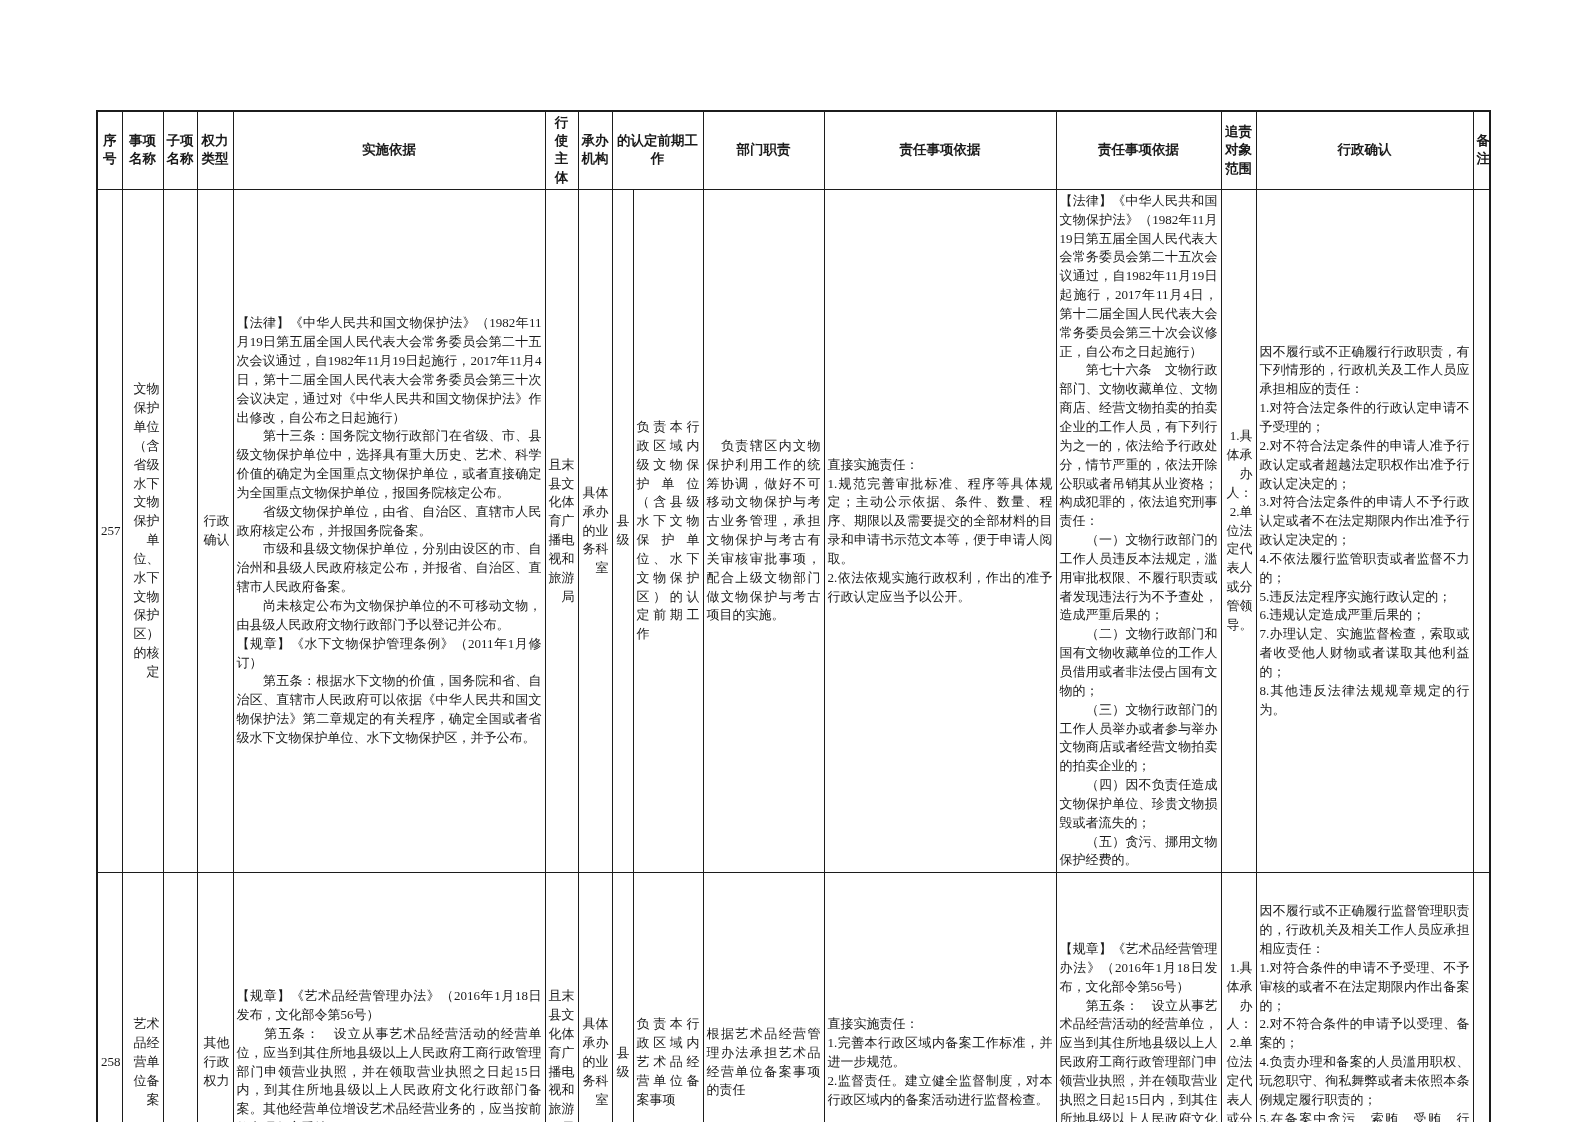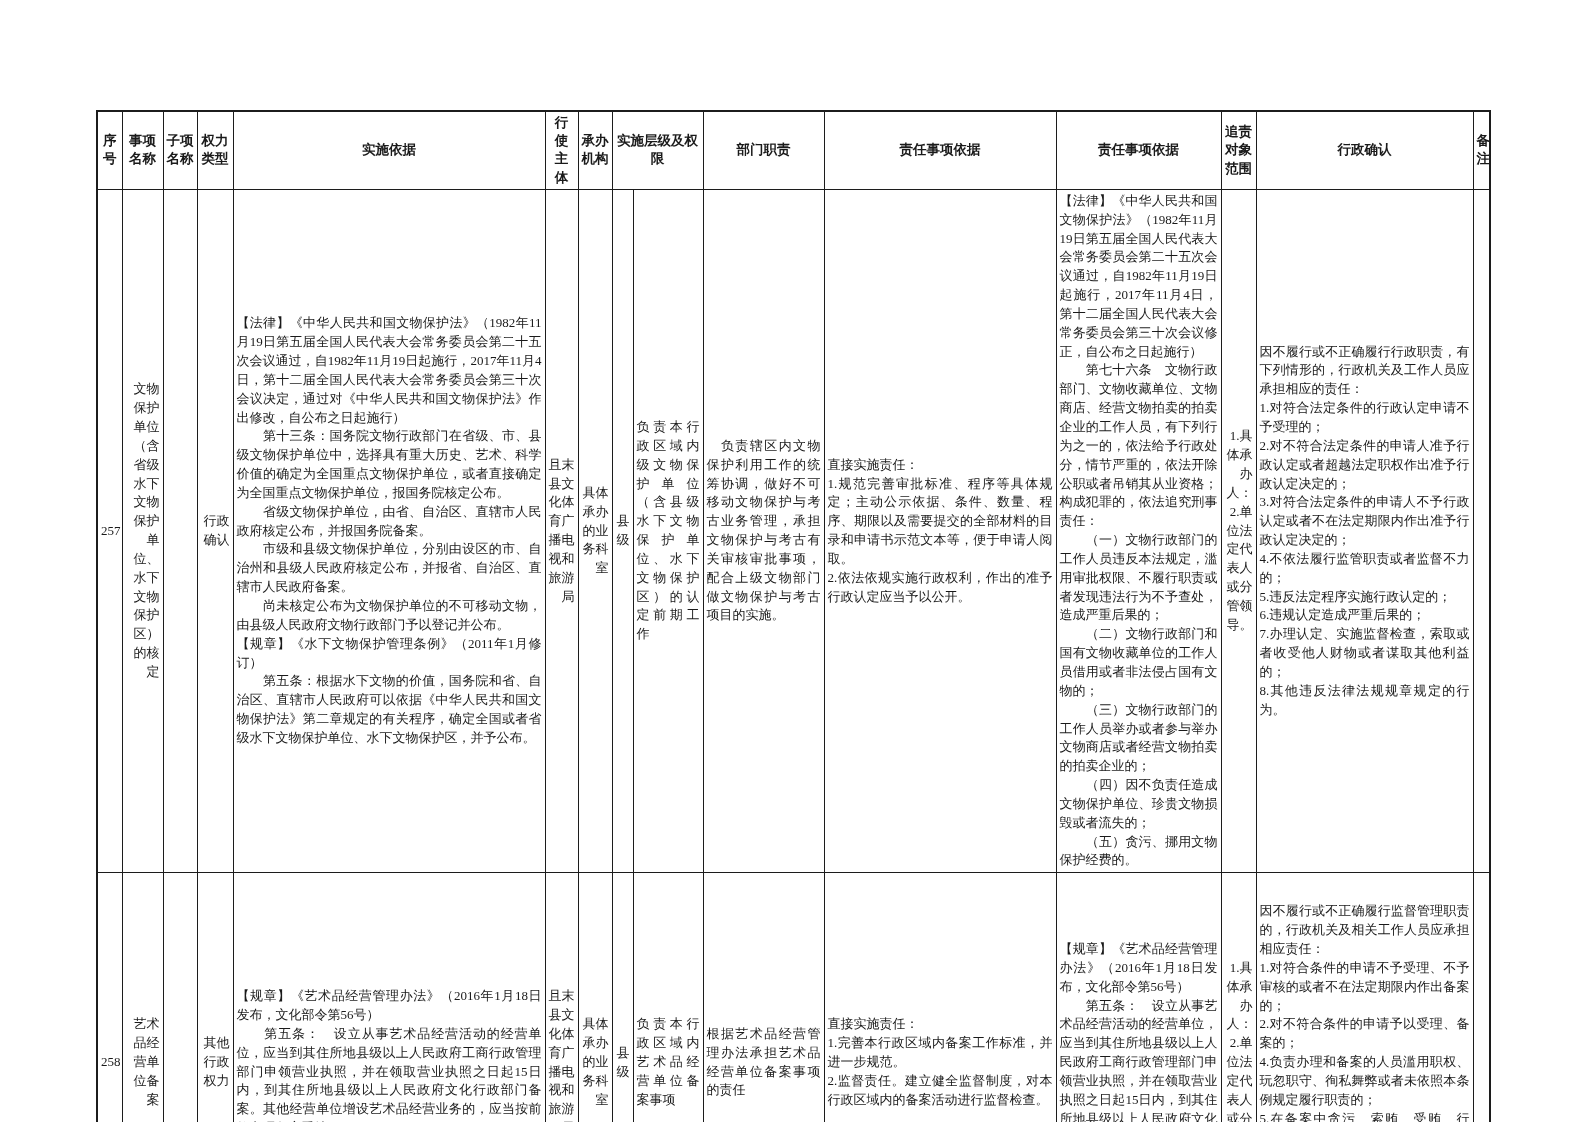--- a/index.html
+++ b/index.html
@@ -76,21 +76,21 @@
 名称</th>
         <th>子项
 名称</th>
         <th>权力
 类型</th>
         <th>实施依据</th>
         <th>行使
 主体</th>
         <th>承办
 机构</th>
-        <th colspan="2">实施层级及权限</th>
+        <th colspan="2">的认定前期工作</th>
         <th>部门职责</th>
         <th>责任事项依据</th>
         <th>责任事项依据</th>
         <th>追责
 对象
 范围</th>
         <th>行政确认</th>
         <th>备注</th>
       </tr>
     </thead>

